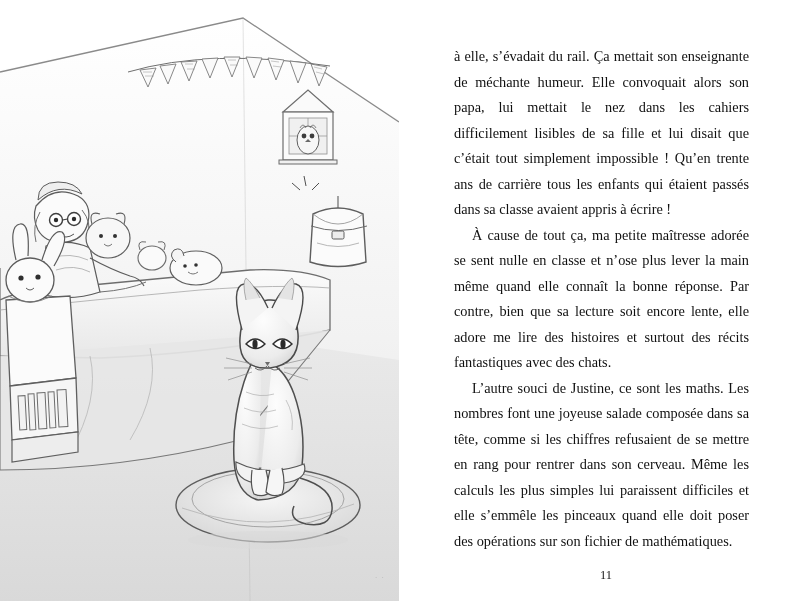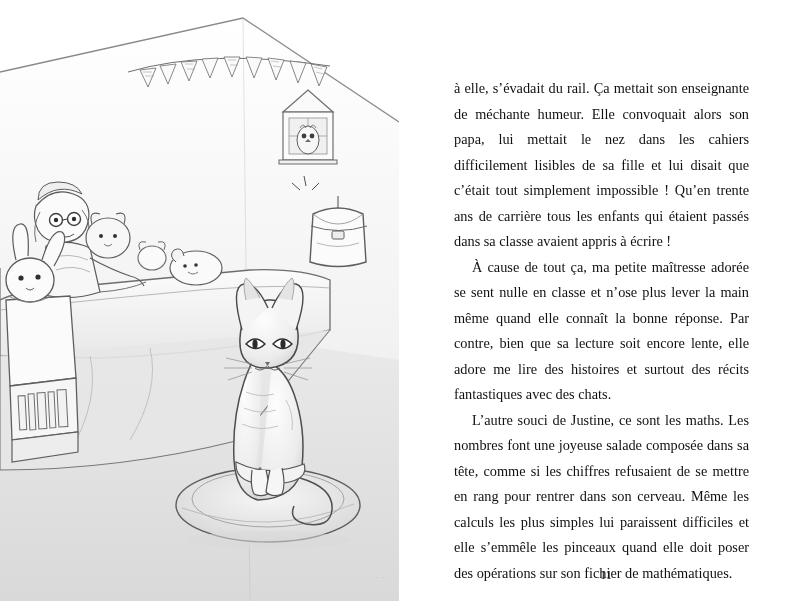--- a/index.html
+++ b/index.html
@@ -38,21 +38,21 @@
     top: 0;
     width: 399px;
     height: 601px;
   }
   .illustration-wrap svg {
     display: block;
   }
   .text-column {
     position: absolute;
     left: 55px;
-    top: 76px;
+    top: 44px;
     width: 295px;
   }
   .body-par {
     margin: 0;
     font-size: 14.3px;
     line-height: 25.5px;
     color: #101010;
     text-align: justify;
     text-indent: 0;
     font-family: "Liberation Serif", serif;

